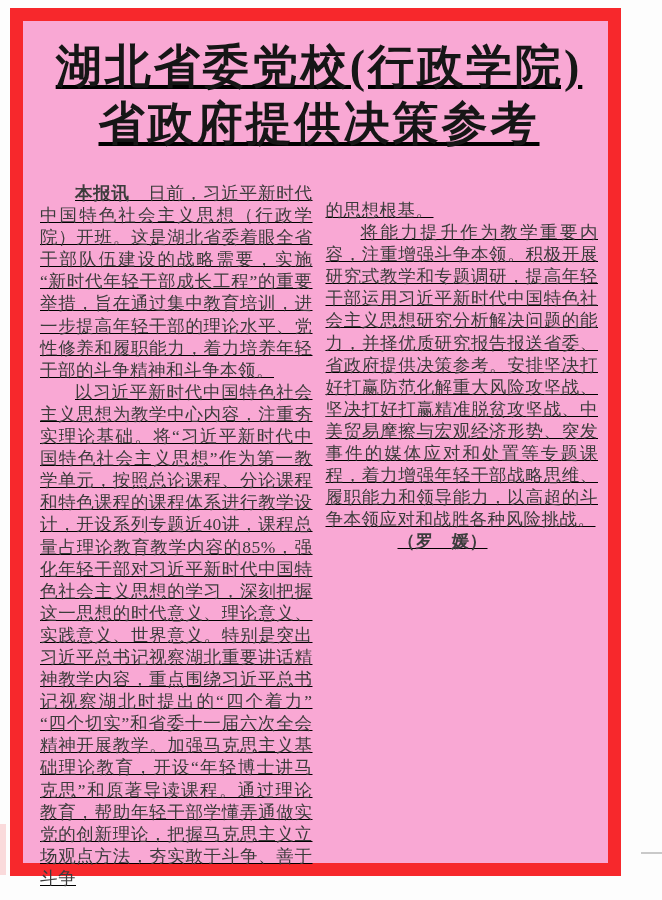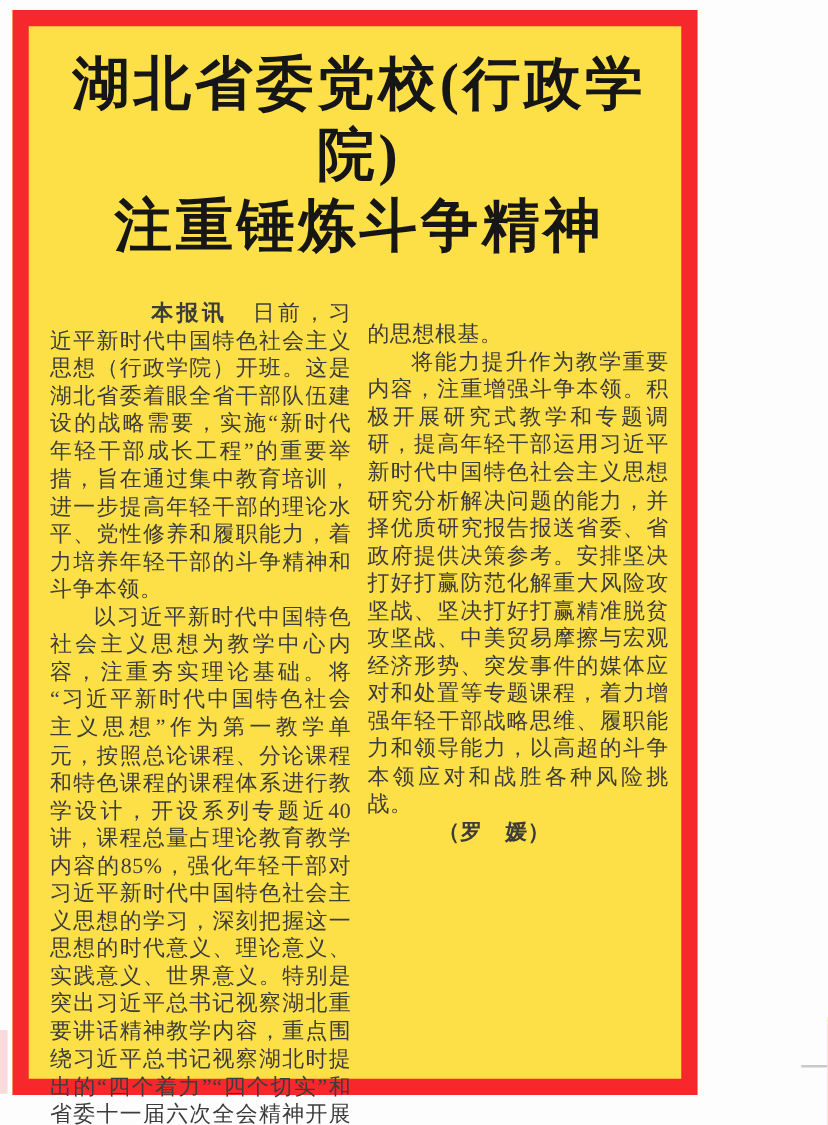--- a/index.html
+++ b/index.html
@@ -6,25 +6,26 @@
   body {
     width: 662px; height: 900px;
     background: #fdfdfd;
     position: relative;
     font-family: "Liberation Serif", "DejaVu Serif", serif;
     overflow: hidden;
   }
   .article-card {
     position: absolute;
     left: 10px; top: 8px;
-    width: 548px; height: 868px;
+    width: 611px; height: 868px;
     box-sizing: border-box;
     border: 13px solid #f7282c;
-    background: #fde047;
+    background: #f9a8d4;
     padding: 17px 10px 0 17px;
+    text-decoration: underline;
   }
   .headline {
     text-align: center;
     font-weight: 700;
     color: #161616;
     font-size: 46px;
     line-height: 57px;
     letter-spacing: 3px;
     margin: 0;
   }
@@ -38,21 +39,21 @@
     flex: 1;
     min-width: 0;
     font-size: 17.5px;
     line-height: 22.1px;
     text-align: justify;
     text-justify: inter-character;
     letter-spacing: 0.5px;
   }
   .col p { margin: 0; text-indent: 2em; }
   .col p.cont { text-indent: 0; margin-top: 17px; }
-  .lead { font-weight: 700; margin-left: 46px; }
+  .lead { font-weight: 700; }
   .byline {
     text-align: center;
     text-indent: 0 !important;
     font-weight: 700;
     padding-right: 2.2em;
   }
   .artifact-line {
     position: absolute;
     left: 641px; top: 852px;
     width: 21px; height: 2px;
@@ -65,21 +66,21 @@
     background: #fadadb;
   }
 </style>
 </head>
 <body>
 
 <div class="article-card">
 
   <h1 class="headline">
     <span style="display:block">湖北省委党校(行政学院)</span>
-    <span style="display:block">注重锤炼斗争精神</span>
+    <span style="display:block">省政府提供决策参考</span>
   </h1>
 
   <div class="article-body">
 
     <div class="col">
       <p><span class="lead">本报讯</span><span>　日前，习近平新时代中国特色社会主义思想（行政学院）开班。这是湖北省委着眼全省干部队伍建设的战略需要，实施“新时代年轻干部成长工程”的重要举措，旨在通过集中教育培训，进一步提高年轻干部的理论水平、党性修养和履职能力，着力培养年轻干部的斗争精神和斗争本领。</span></p>
       <p>以习近平新时代中国特色社会主义思想为教学中心内容，注重夯实理论基础。将“习近平新时代中国特色社会主义思想”作为第一教学单元，按照总论课程、分论课程和特色课程的课程体系进行教学设计，开设系列专题近40讲，课程总量占理论教育教学内容的85%，强化年轻干部对习近平新时代中国特色社会主义思想的学习，深刻把握这一思想的时代意义、理论意义、实践意义、世界意义。特别是突出习近平总书记视察湖北重要讲话精神教学内容，重点围绕习近平总书记视察湖北时提出的“四个着力”“四个切实”和省委十一届六次全会精神开展教学。加强马克思主义基础理论教育，开设“年轻博士讲马克思”和原著导读课程。通过理论教育，帮助年轻干部学懂弄通做实党的创新理论，把握马克思主义立场观点方法，夯实敢于斗争、善于斗争</p>
     </div>
 
     <div class="col">

